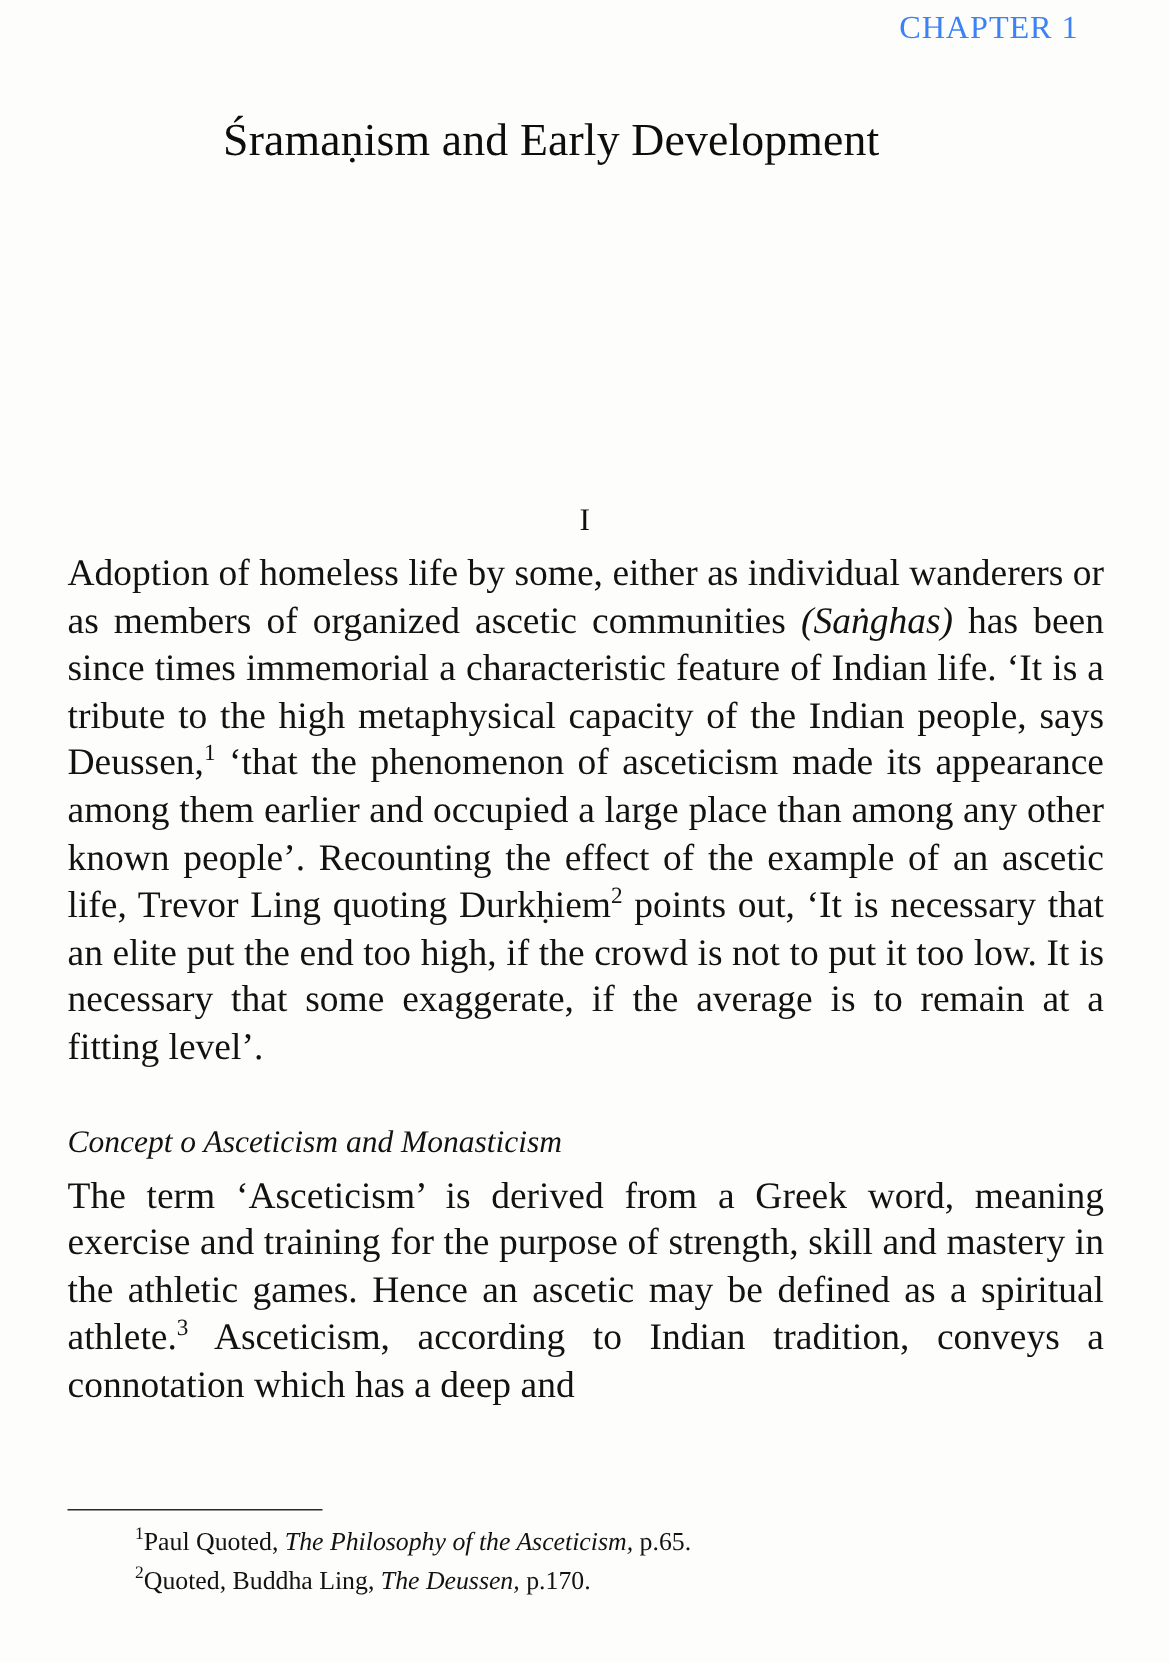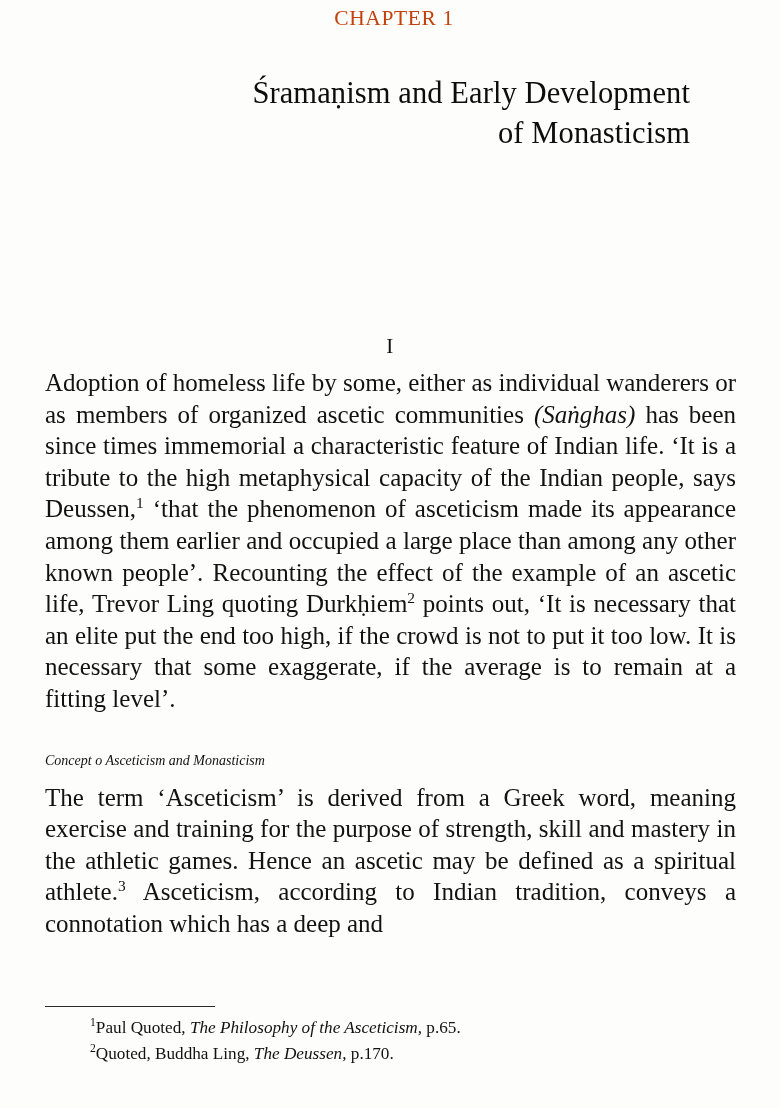--- a/index.html
+++ b/index.html
@@ -20,44 +20,44 @@
     position: absolute;
     inset: 0;
     padding: 0;
   }
 
   
   .chapter-header {
     position: absolute;
     top: 6px;
     left: 45px;
-    right: 37px;
-    text-align: center;
+    right: 61px;
+    text-align: right;
     font-size: 21.5px;
     letter-spacing: 0.6px;
-    color: #c2410c;
+    color: #3b82f6;
   }
 
   
   .title-block {
     position: absolute;
     top: 73px;
     left: 45px;
     width: 645px;
     text-align: right;
   }
   .title-line {
     font-size: 30.5px;
     line-height: 40px;
     letter-spacing: 0.1px;
     color: #0e0d0d;
     white-space: nowrap;
   }
   .title-line.l1 { text-align: right; }
-  .title-line.l2 { text-align: right; }
+  .title-line.l2 { text-align: center; }
   .title-line.l3 { text-align: right; }
 
   
   .section-numeral {
     position: absolute;
     top: 334px;
     left: 45px;
     width: 690px;
     text-align: center;
     font-size: 21px;
@@ -76,21 +76,21 @@
     font-size: 25px;
     line-height: 31.6px;
     text-align: justify;
     text-justify: inter-word;
     color: #131212;
     hyphens: none;
   }
 
   .subhead {
     margin: 31px 0 6px 0;
-    font-size: 14px;
+    font-size: 21px;
     line-height: 30px;
     font-style: italic;
     text-align: left;
     color: #131212;
   }
 
   .para2 { margin-top: 0; }
 
   em.it { font-style: italic; }
   sup.fnref {
@@ -127,21 +127,20 @@
 </style>
 </head>
 <body>
 
 <div class="page">
 
   <div class="chapter-header">CHAPTER 1</div>
 
   <div class="title-block">
     <div class="title-line l2">Śramaṇism and Early Development</div>
-    <div class="title-line l3">of Monasticism</div>
   </div>
 
   <div class="section-numeral">I</div>
 
   <div class="body-col">
 
     <p class="para"><span>Adoption of homeless life by some, either as individual wanderers or as members of organized ascetic communities </span><em class="it">(Saṅghas)</em><span> has been since times immemorial a characteristic feature of Indian life. ‘It is a tribute to the high metaphysical capacity of the Indian people, says Deussen,</span><sup class="fnref">1</sup><span> ‘that the phenomenon of asceticism made its appearance among them earlier and occupied a large place than among any other known people’. Recounting the effect of the example of an ascetic life, Trevor Ling quoting Durkḥiem</span><sup class="fnref">2</sup><span> points out, ‘It is necessary that an elite put the end too high, if the crowd is not to put it too low. It is necessary that some exaggerate, if the average is to remain at a fitting level’.</span></p>
 
     <div class="subhead">Concept o Asceticism and Monasticism</div>
 

